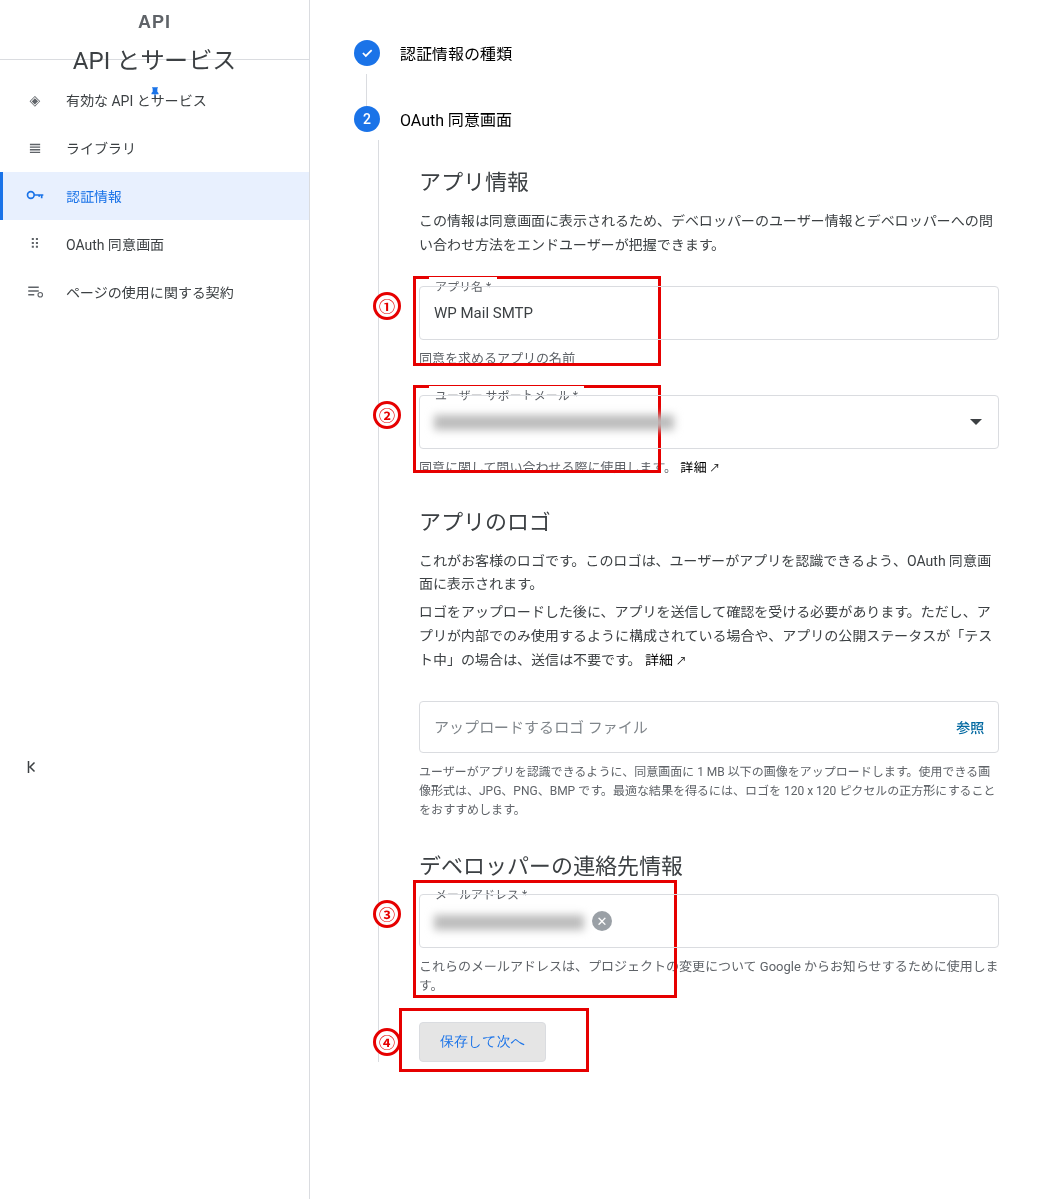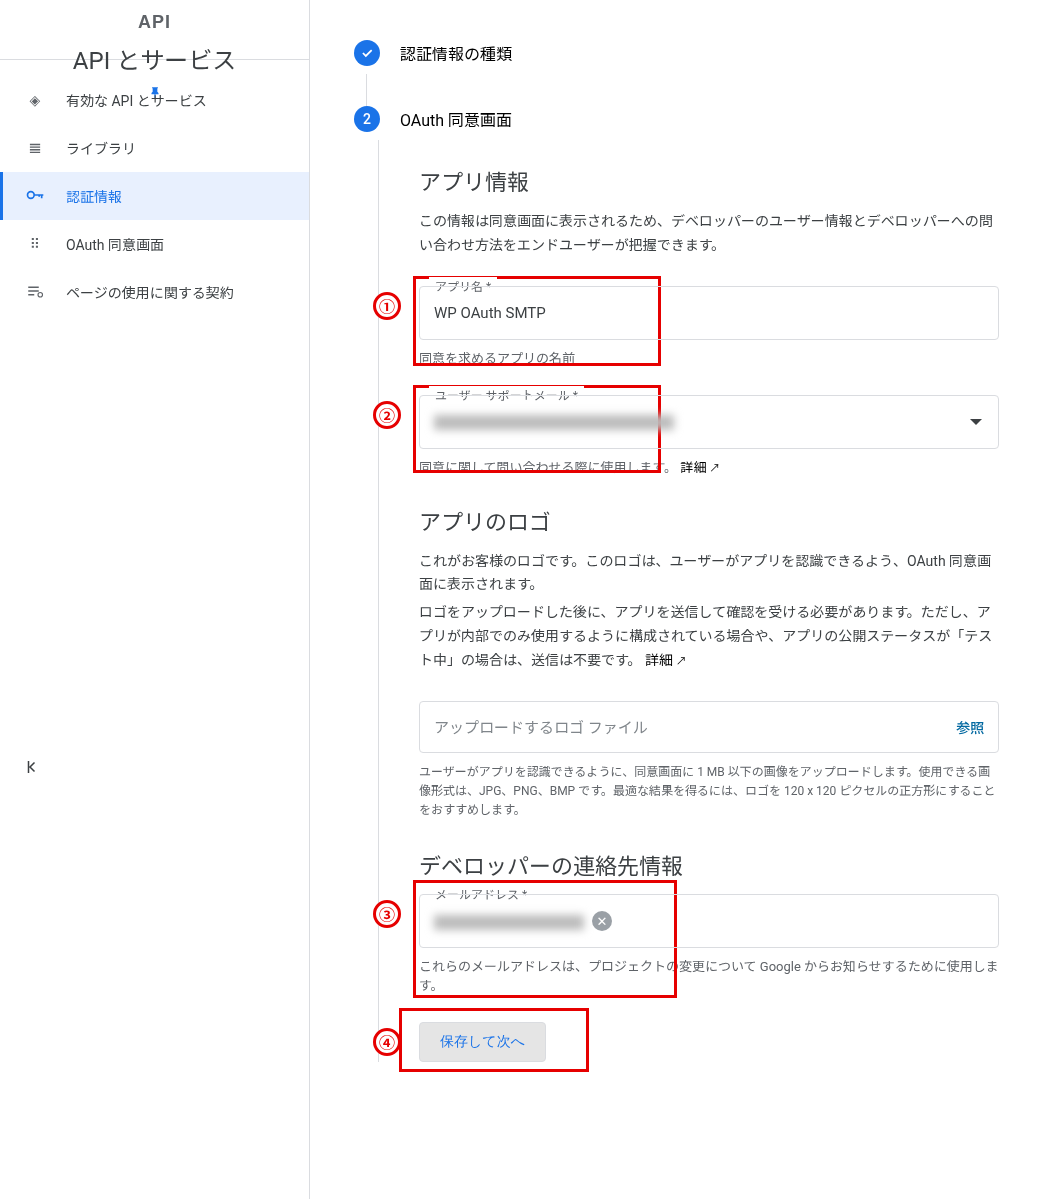--- a/index.html
+++ b/index.html
@@ -253,21 +253,21 @@
 
         <div class="section-head">アプリ情報</div>
         <div class="section-desc" style="width:580px;">この情報は同意画面に表示されるため、デベロッパーのユーザー情報とデベロッパーへの問い合わせ方法をエンドユーザーが把握できます。</div>
 
         <div class="rel">
           <span class="anno-circle" style="left:-46px; top:6px;">①</span>
           <div class="anno-box" style="left:-6px; top:-10px; width:248px; height:90px;"></div>
           <div class="gc-field-wrap">
             <span class="float-label">アプリ名 *</span>
             <div class="gc-field">
-              <span>WP OAuth SMTP</span>
+              <span>WP Mail SMTP</span>
             </div>
           </div>
           <div class="helper">同意を求めるアプリの名前</div>
         </div>
 
         <div class="rel">
           <span class="anno-circle" style="left:-46px; top:6px;">②</span>
           <div class="anno-box" style="left:-6px; top:-10px; width:248px; height:88px;"></div>
           <div class="gc-field-wrap">
             <span class="float-label">ユーザー サポートメール *</span>

